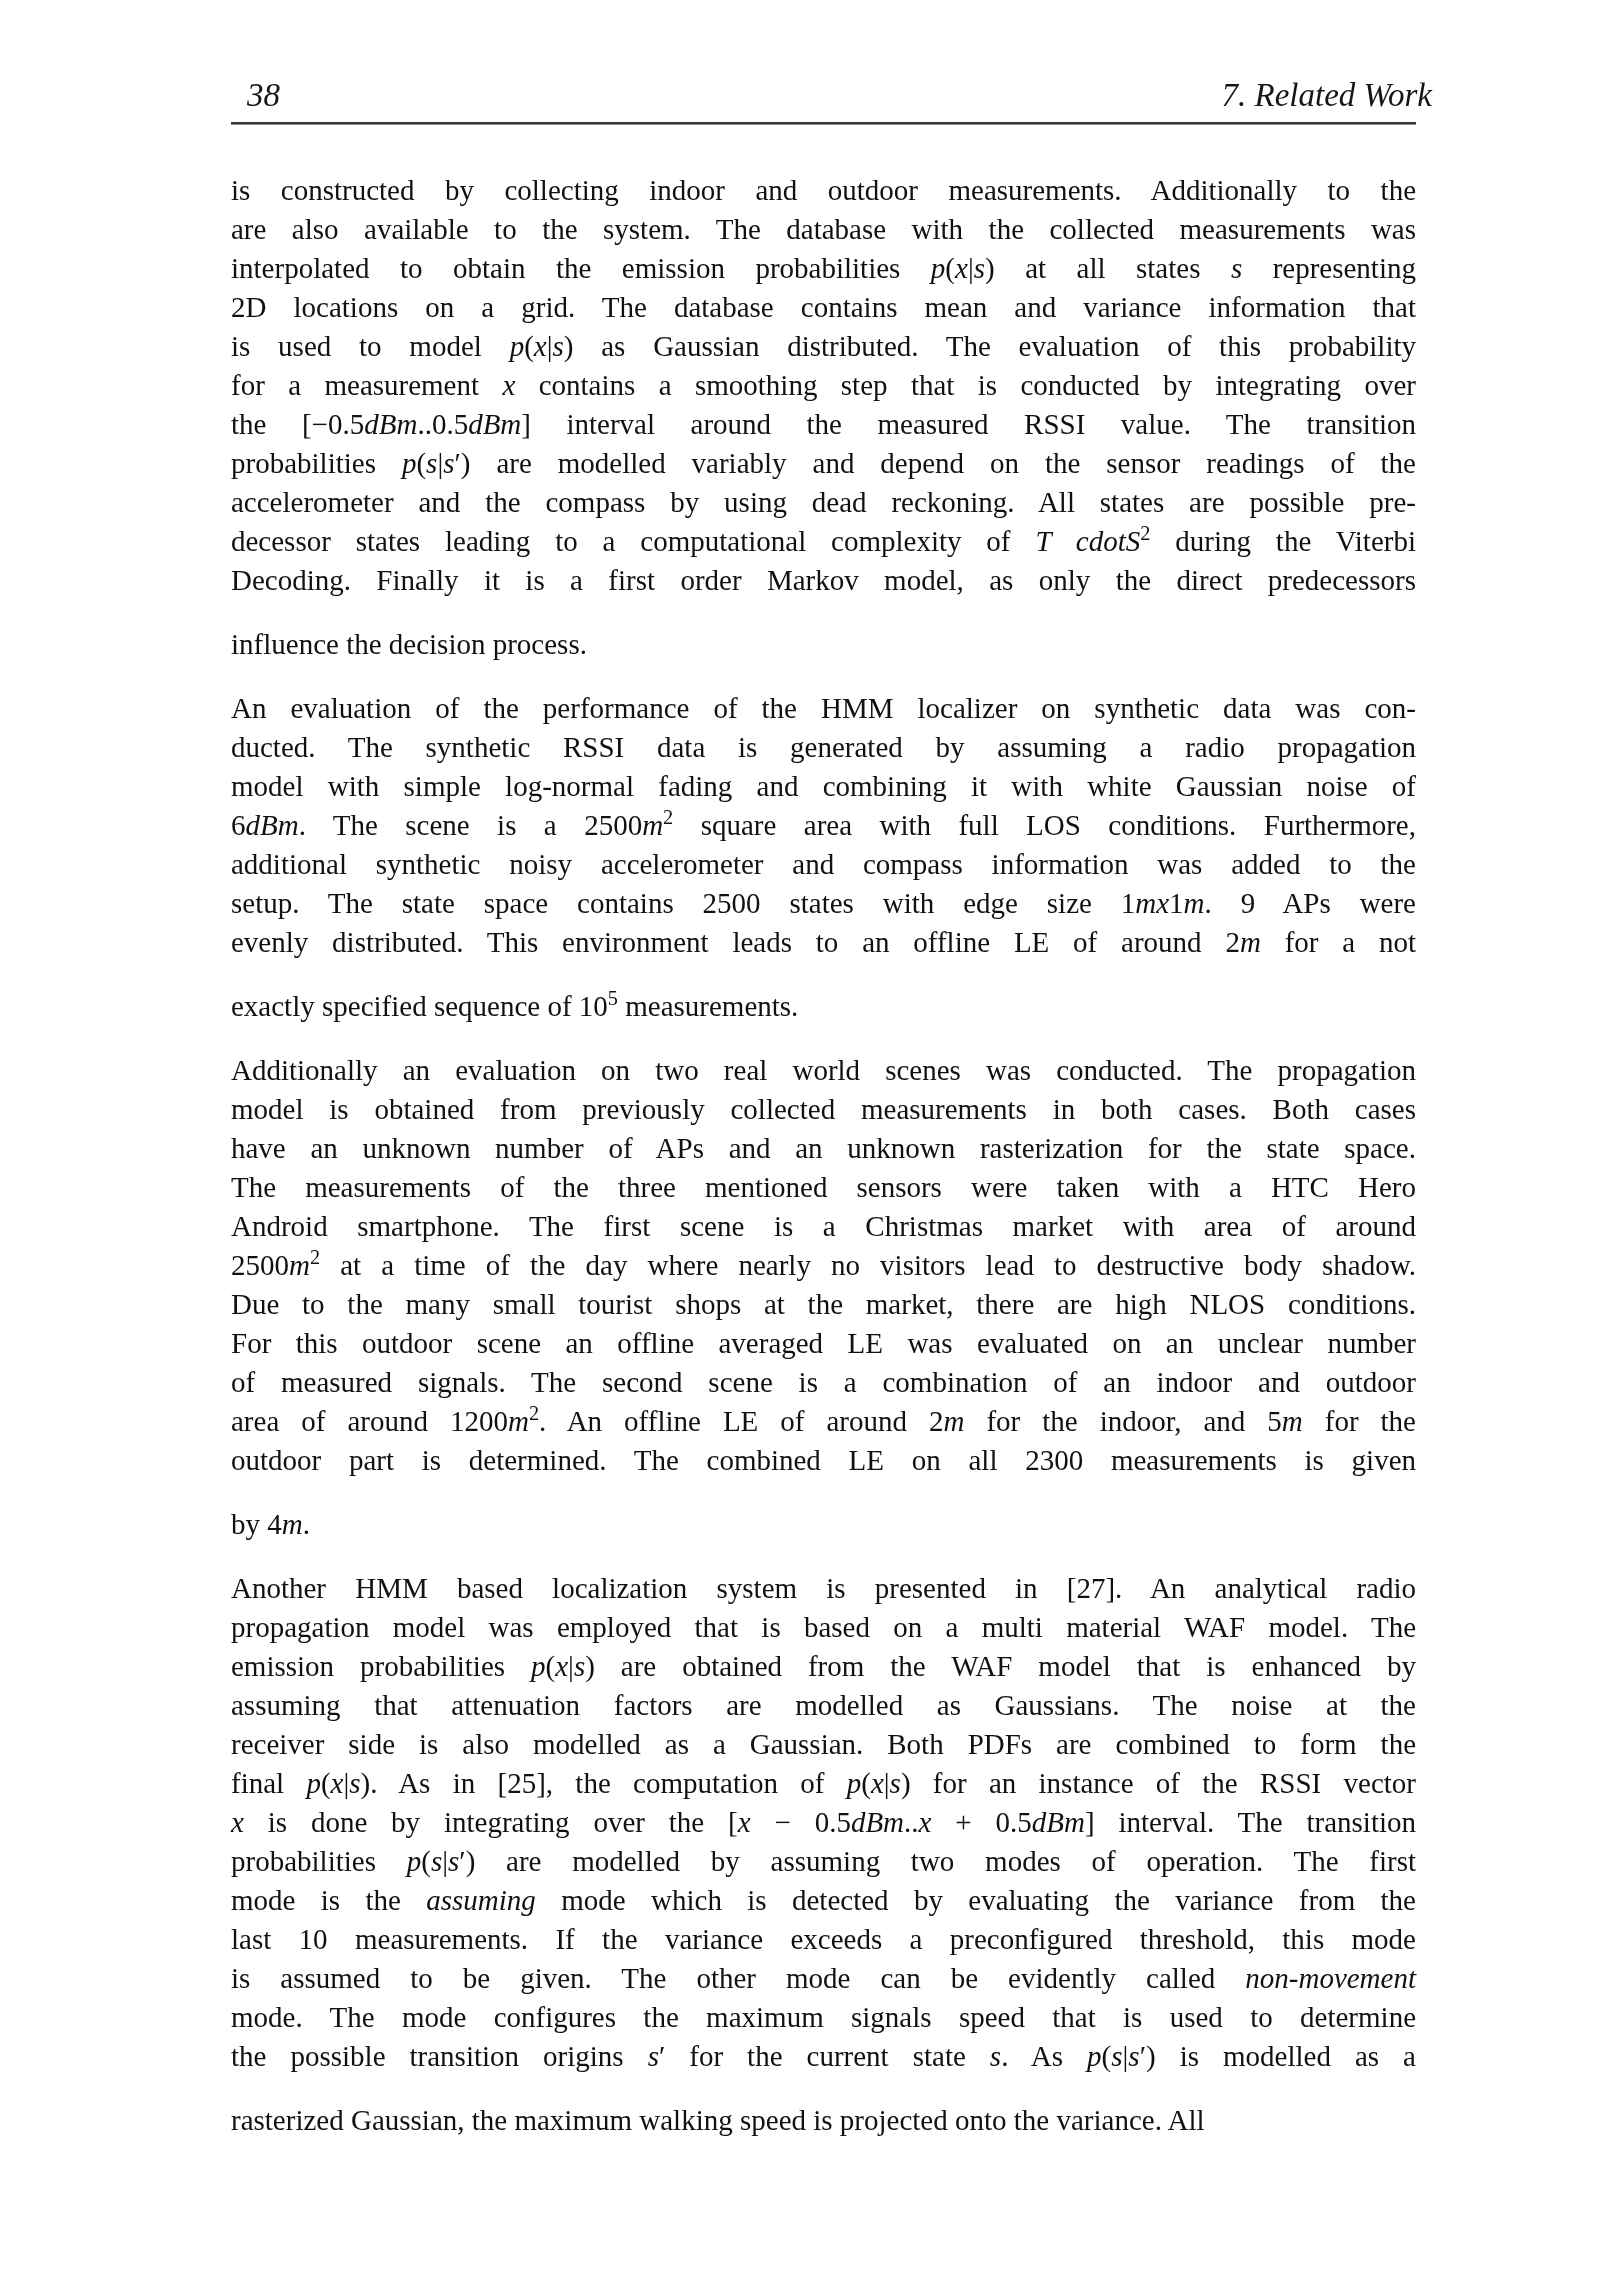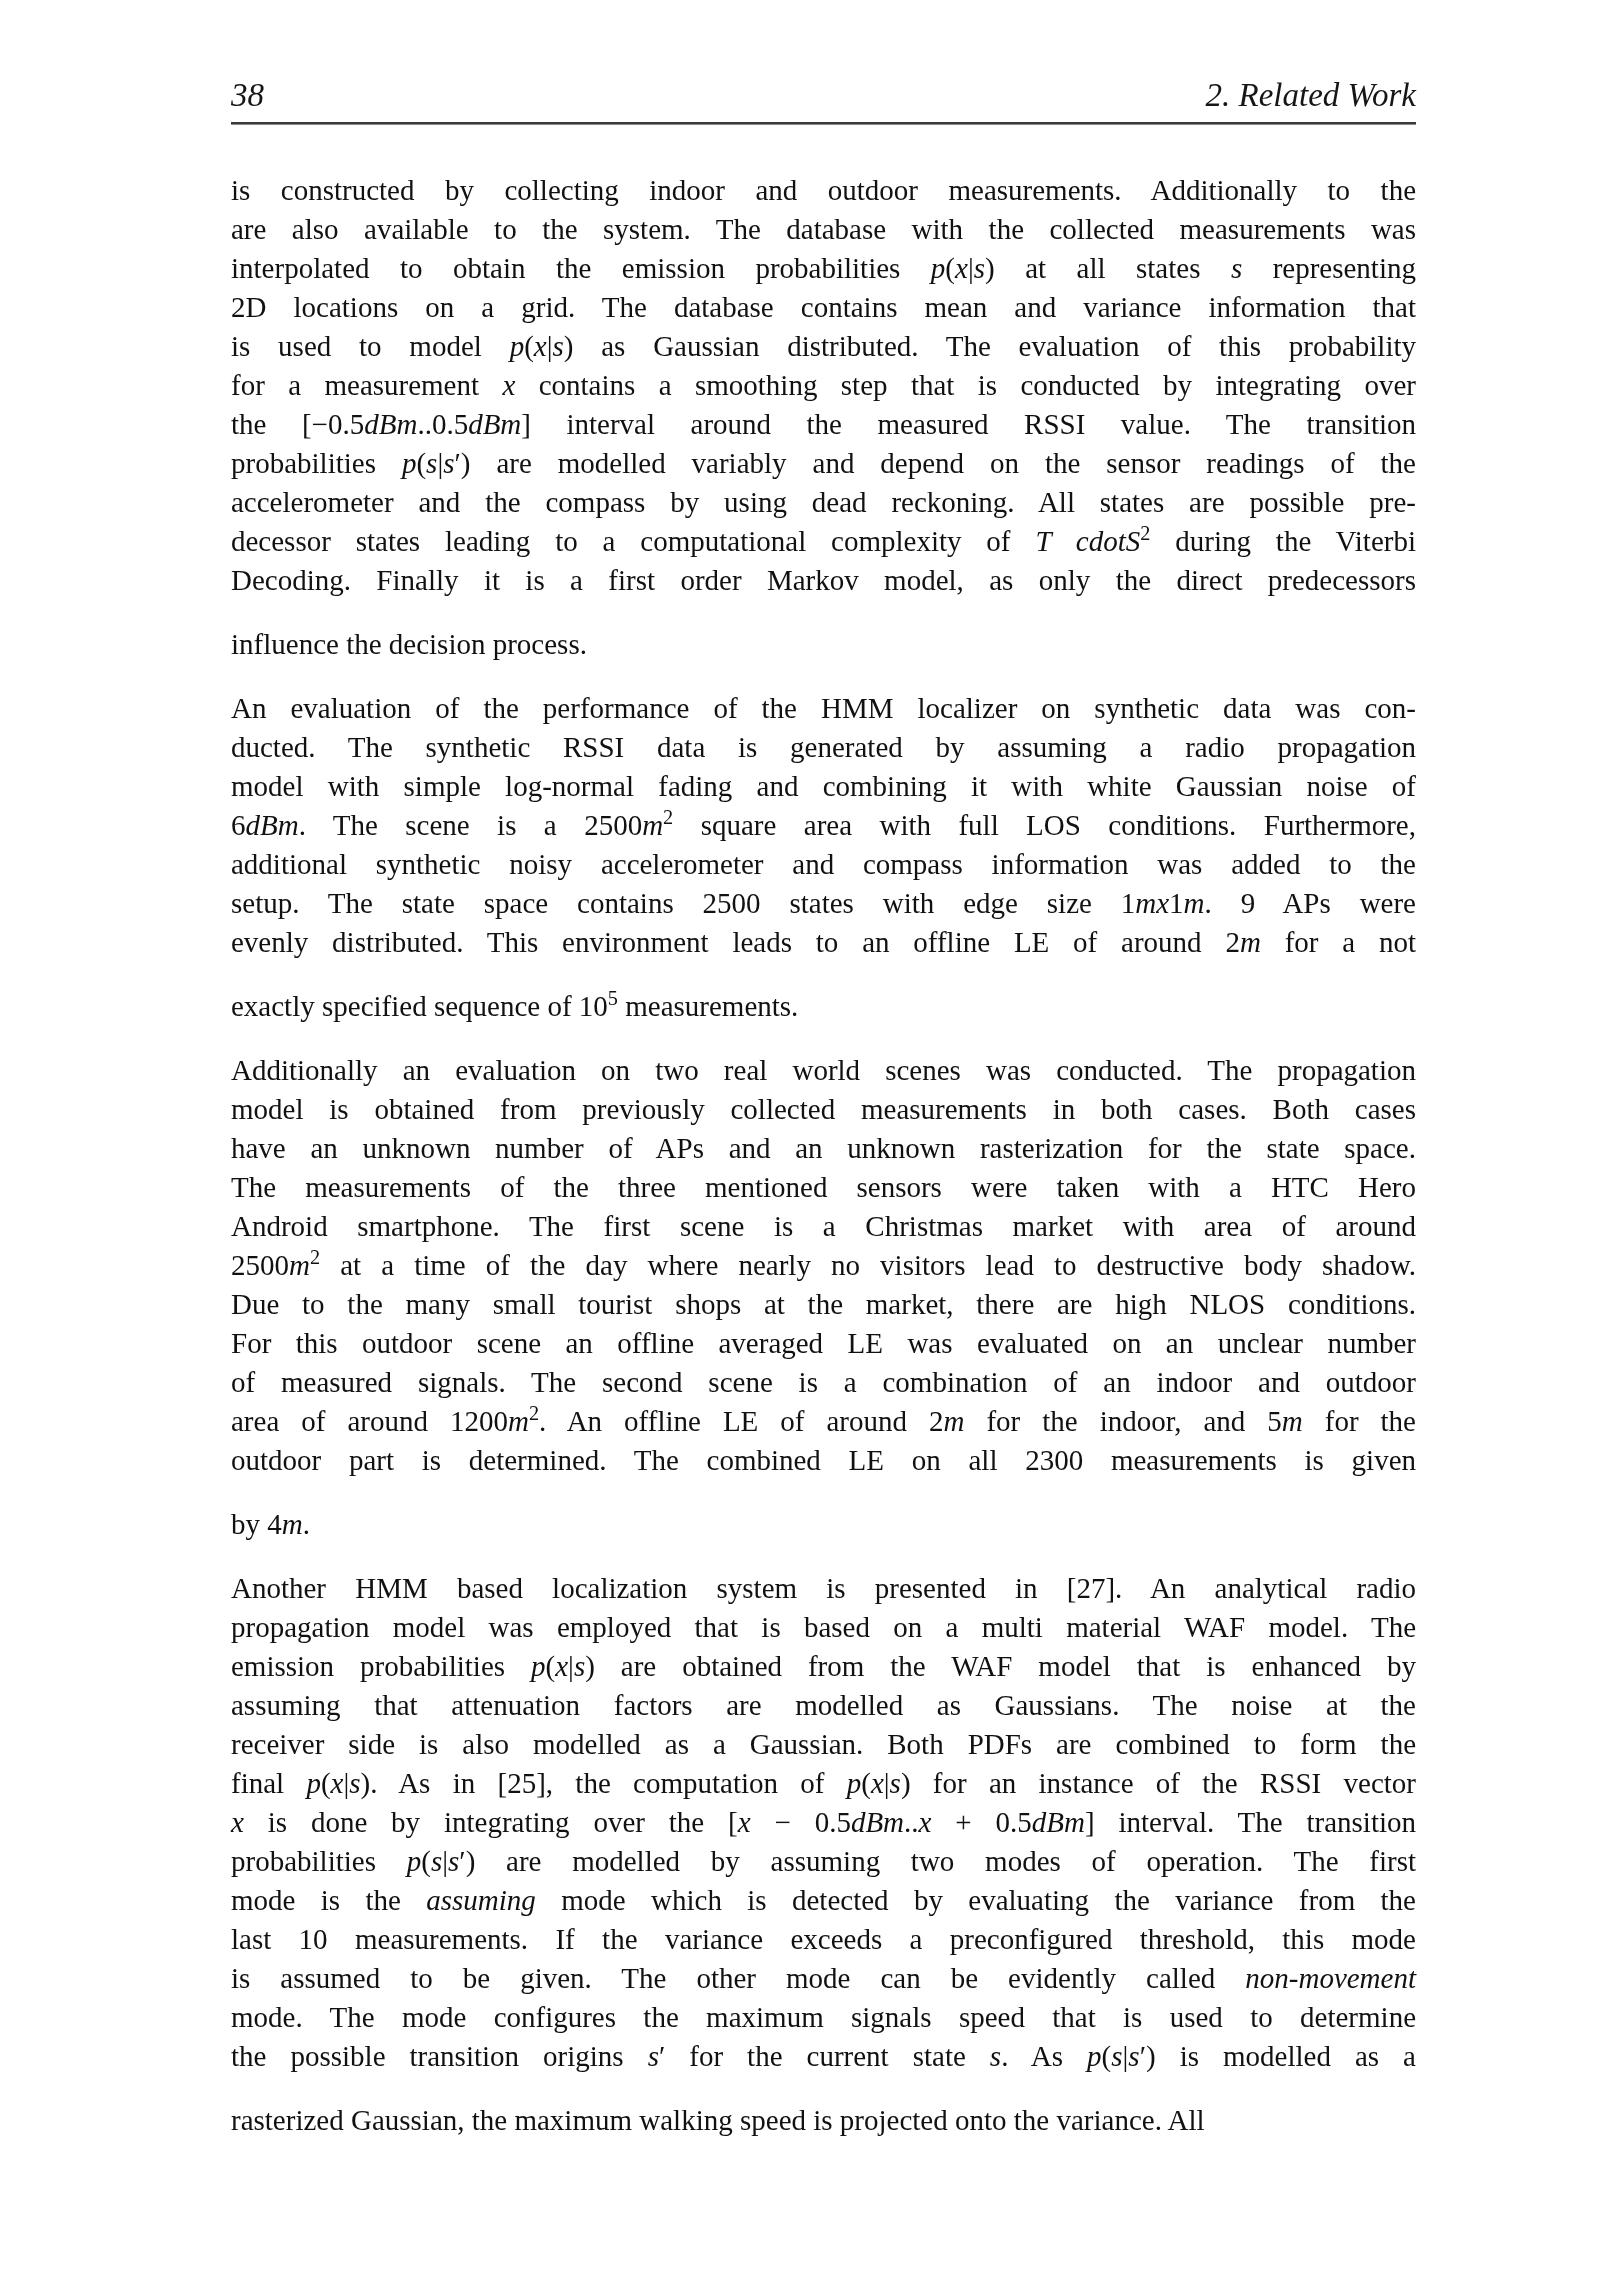--- a/index.html
+++ b/index.html
@@ -11,21 +11,21 @@
   body {
     position: relative;
     width: 1623px;
     height: 2295px;
     font-family: "Liberation Serif", "DejaVu Serif", serif;
     color: #111111;
     overflow: hidden;
   }
   .page-header {
     position: absolute;
-    left: 231px;
+    left: 247px;
     top: 76px;
     width: 1185px;
     display: flex;
     justify-content: space-between;
     align-items: flex-end;
     font-style: italic;
     font-size: 33px;
     line-height: 39px;
     color: #161616;
   }
@@ -68,21 +68,21 @@
     font-size: 70%;
     line-height: 0;
     vertical-align: super;
   }
 </style>
 </head>
 <body>
 
 <div class="page-header">
   <span>38</span>
-  <span>2. Related Work</span>
+  <span>7. Related Work</span>
 </div>
 
 <div class="header-rule"></div>
 
 <div class="content">
     <div class="para">
       <div class="line">is constructed by collecting indoor and outdoor measurements. Additionally to the</div>
       <div class="line">are also available to the system. The database with the collected measurements was</div>
       <div class="line">interpolated to obtain the emission probabilities <i>p</i>(<i>x</i>|<i>s</i>) at all states <i>s</i> representing</div>
       <div class="line">2D locations on a grid. The database contains mean and variance information that</div>

